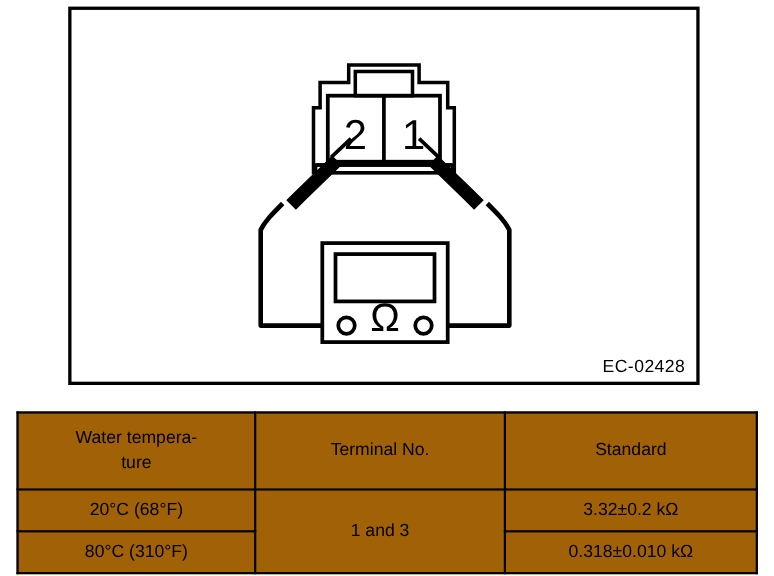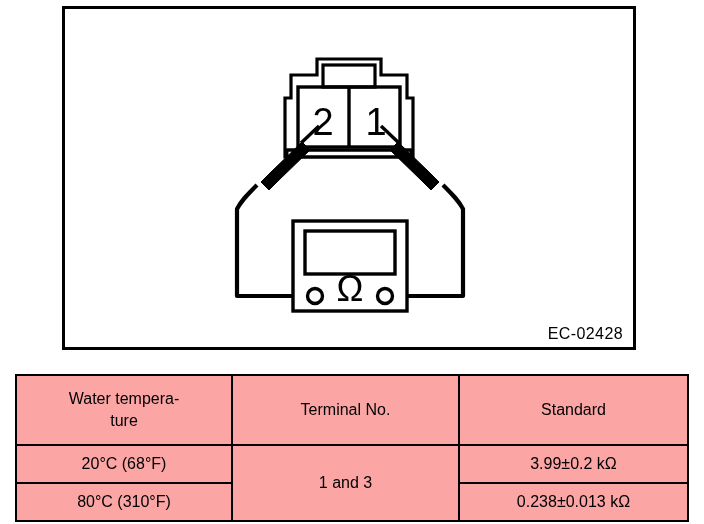--- a/index.html
+++ b/index.html
@@ -49,21 +49,21 @@
   }
 
   
   #spec-table {
     position: absolute;
     left: 15px;
     top: 374px;
     width: 672px;
     border-collapse: collapse;
     table-layout: fixed;
-    background: #fca5a5;
+    background: #a16207;
   }
   #spec-table td, #spec-table th {
     border: 2px solid #000;
     text-align: center;
     vertical-align: middle;
     font-family: "Liberation Sans", sans-serif;
     font-weight: normal;
     font-size: 16px;
     padding: 2px 4px;
     line-height: 1.35;
@@ -148,20 +148,20 @@
         <span>ture</span>
       </td>
       <td>Terminal No.</td>
       <td>Standard</td>
     </tr>
   </thead>
   <tbody>
     <tr>
       <td>20°C (68°F)</td>
       <td rowspan="2">1 and 3</td>
-      <td>3.99±0.2 kΩ</td>
+      <td>3.32±0.2 kΩ</td>
     </tr>
     <tr>
       <td>80°C (310°F)</td>
-      <td>0.238±0.013 kΩ</td>
+      <td>0.318±0.010 kΩ</td>
     </tr>
   </tbody>
 </table>
 
 </body></html>

